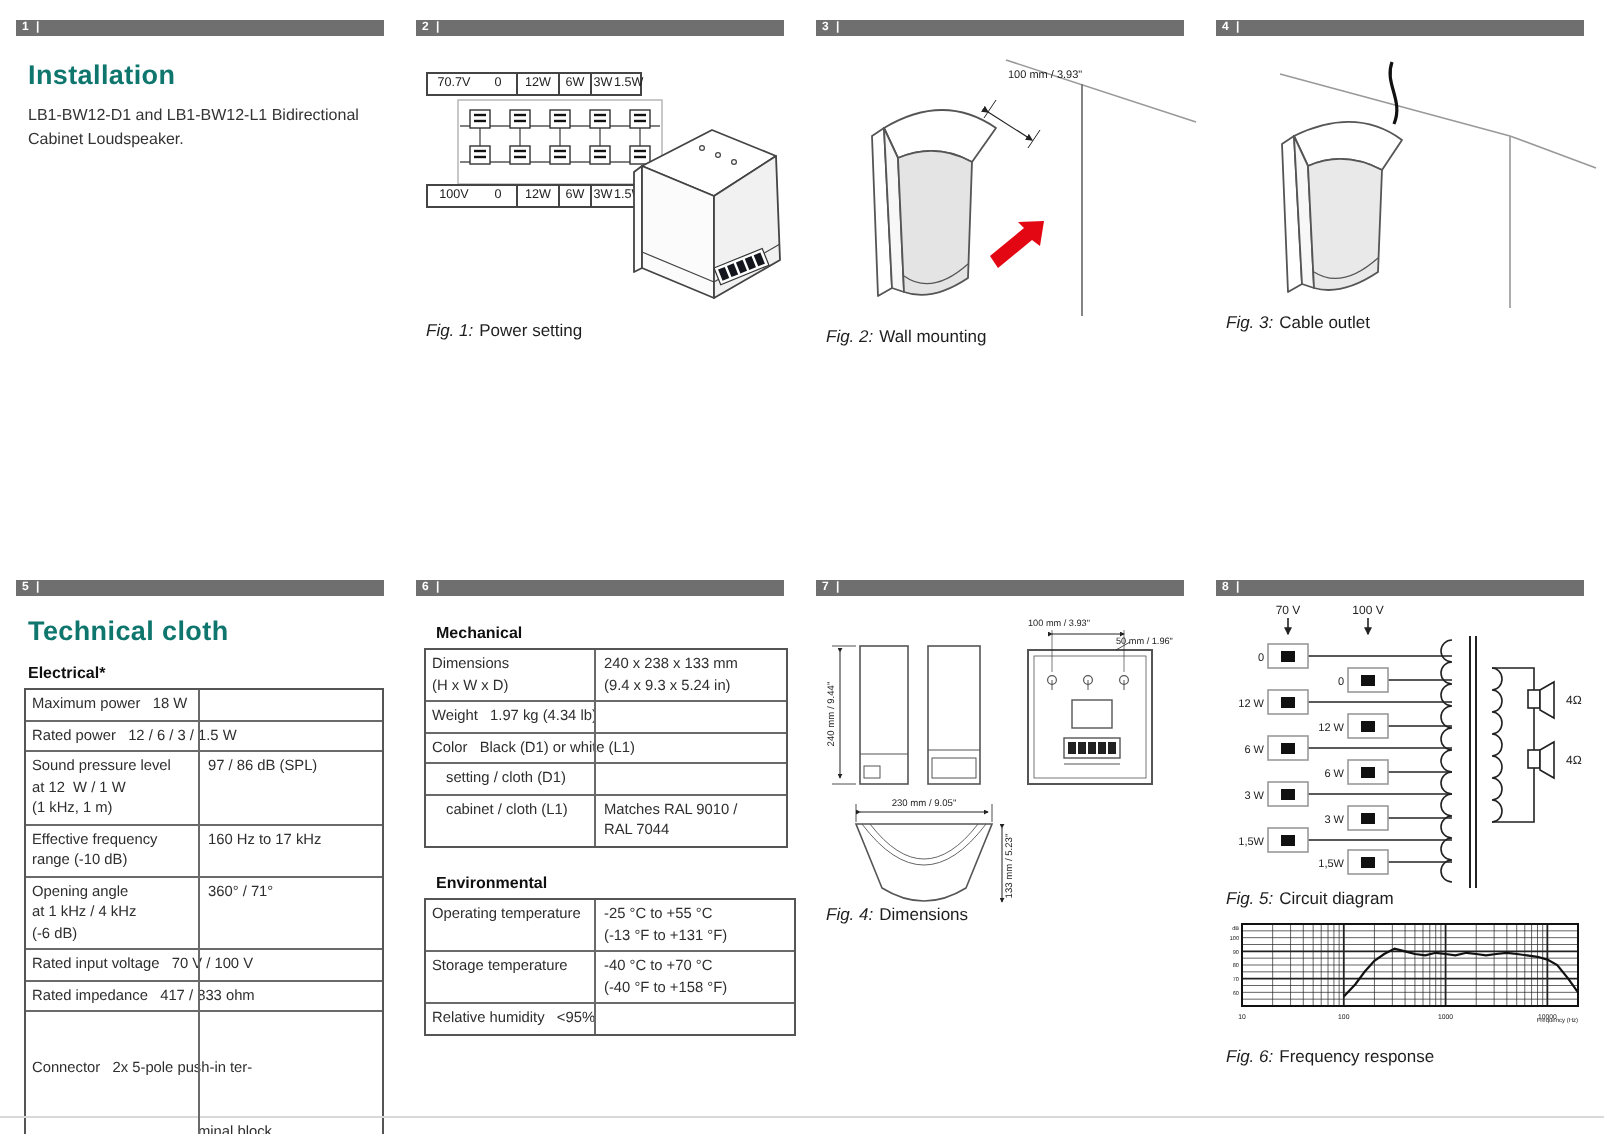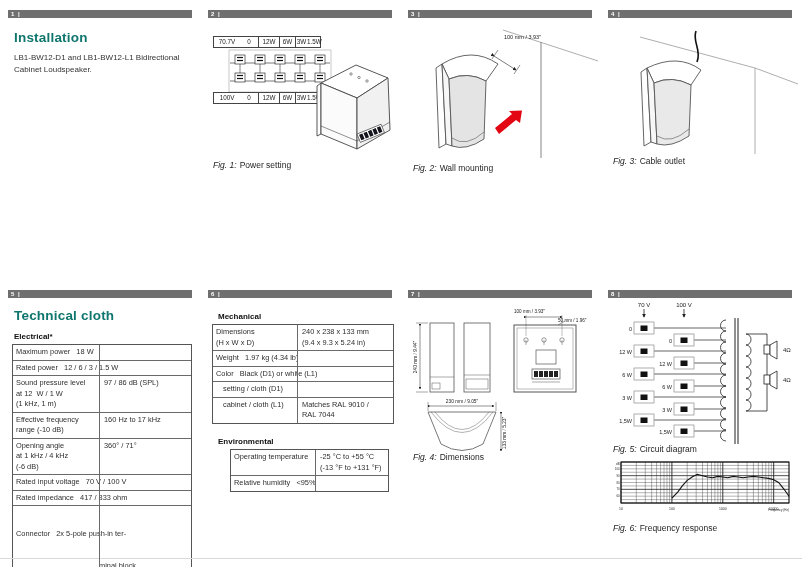--- a/index.html
+++ b/index.html
@@ -212,26 +212,31 @@
     </div>
     <div class="trow cols">
       <div class="c1" style="width:81px;padding-left:7px">cabinet / cloth (L1)</div>
       <div class="c2">Matches RAL 9010 /
 RAL 7044</div>
     </div>
   </div>
 
   <div class="sect" style="left:10px;top:147px">Environmental</div>
 
-  <div class="tbl" style="left:22px;top:159px;width:159px">
+  <div class="tbl" style="left:4px;top:159px;width:186px">
     <div class="vline" style="left:84px"></div>
     <div class="trow cols">
       <div class="c1" style="width:81px">Operating temperature</div>
       <div class="c2">-25 °C to +55 °C
 (-13 °F to +131 °F)</div>
+    </div>
+    <div class="trow cols">
+      <div class="c1" style="width:81px">Storage temperature</div>
+      <div class="c2">-40 °C to +70 °C
+(-40 °F to +158 °F)</div>
     </div>
     <div class="trow">Relative humidity   &lt;95%</div>
   </div>
 </div>
 
 <div class="panel" style="left:408px;top:290px">
   <div class="phead"><span>7 |</span></div>
   <svg viewBox="0 0 195 158" style="left:0;top:5px;width:195px;height:158px">
     <defs>
       <marker id="ah7" viewBox="0 0 6 6" refX="5" refY="3" markerWidth="5" markerHeight="5" orient="auto">

